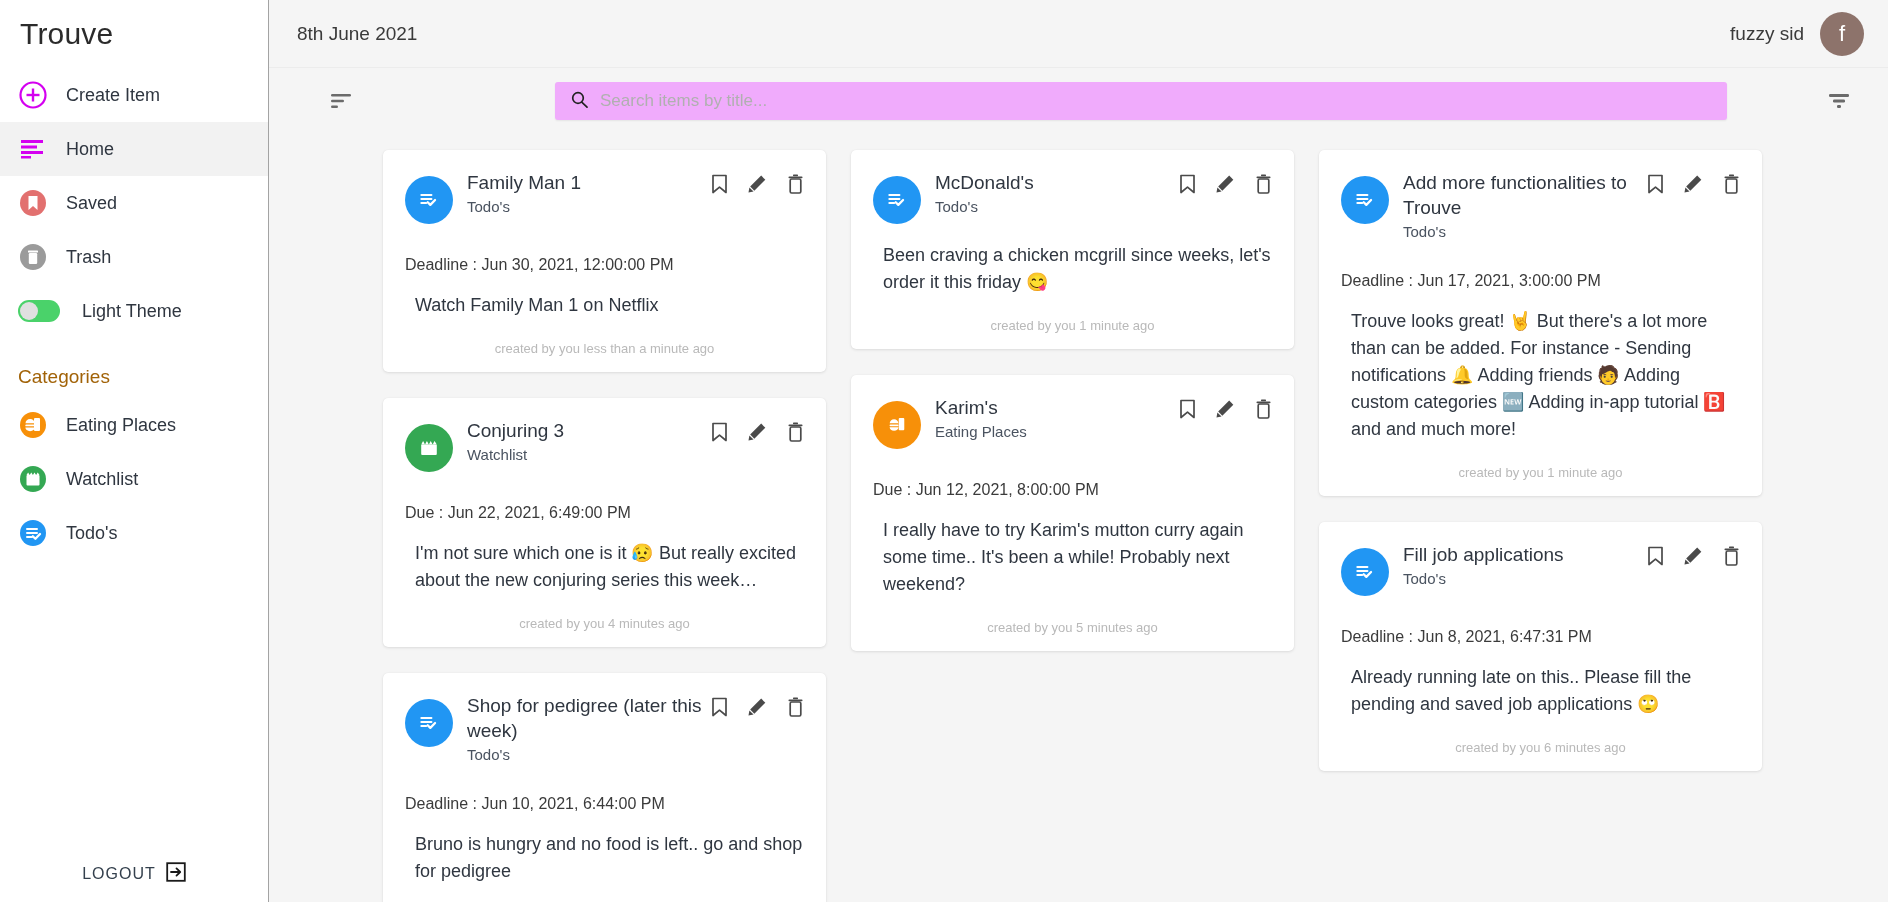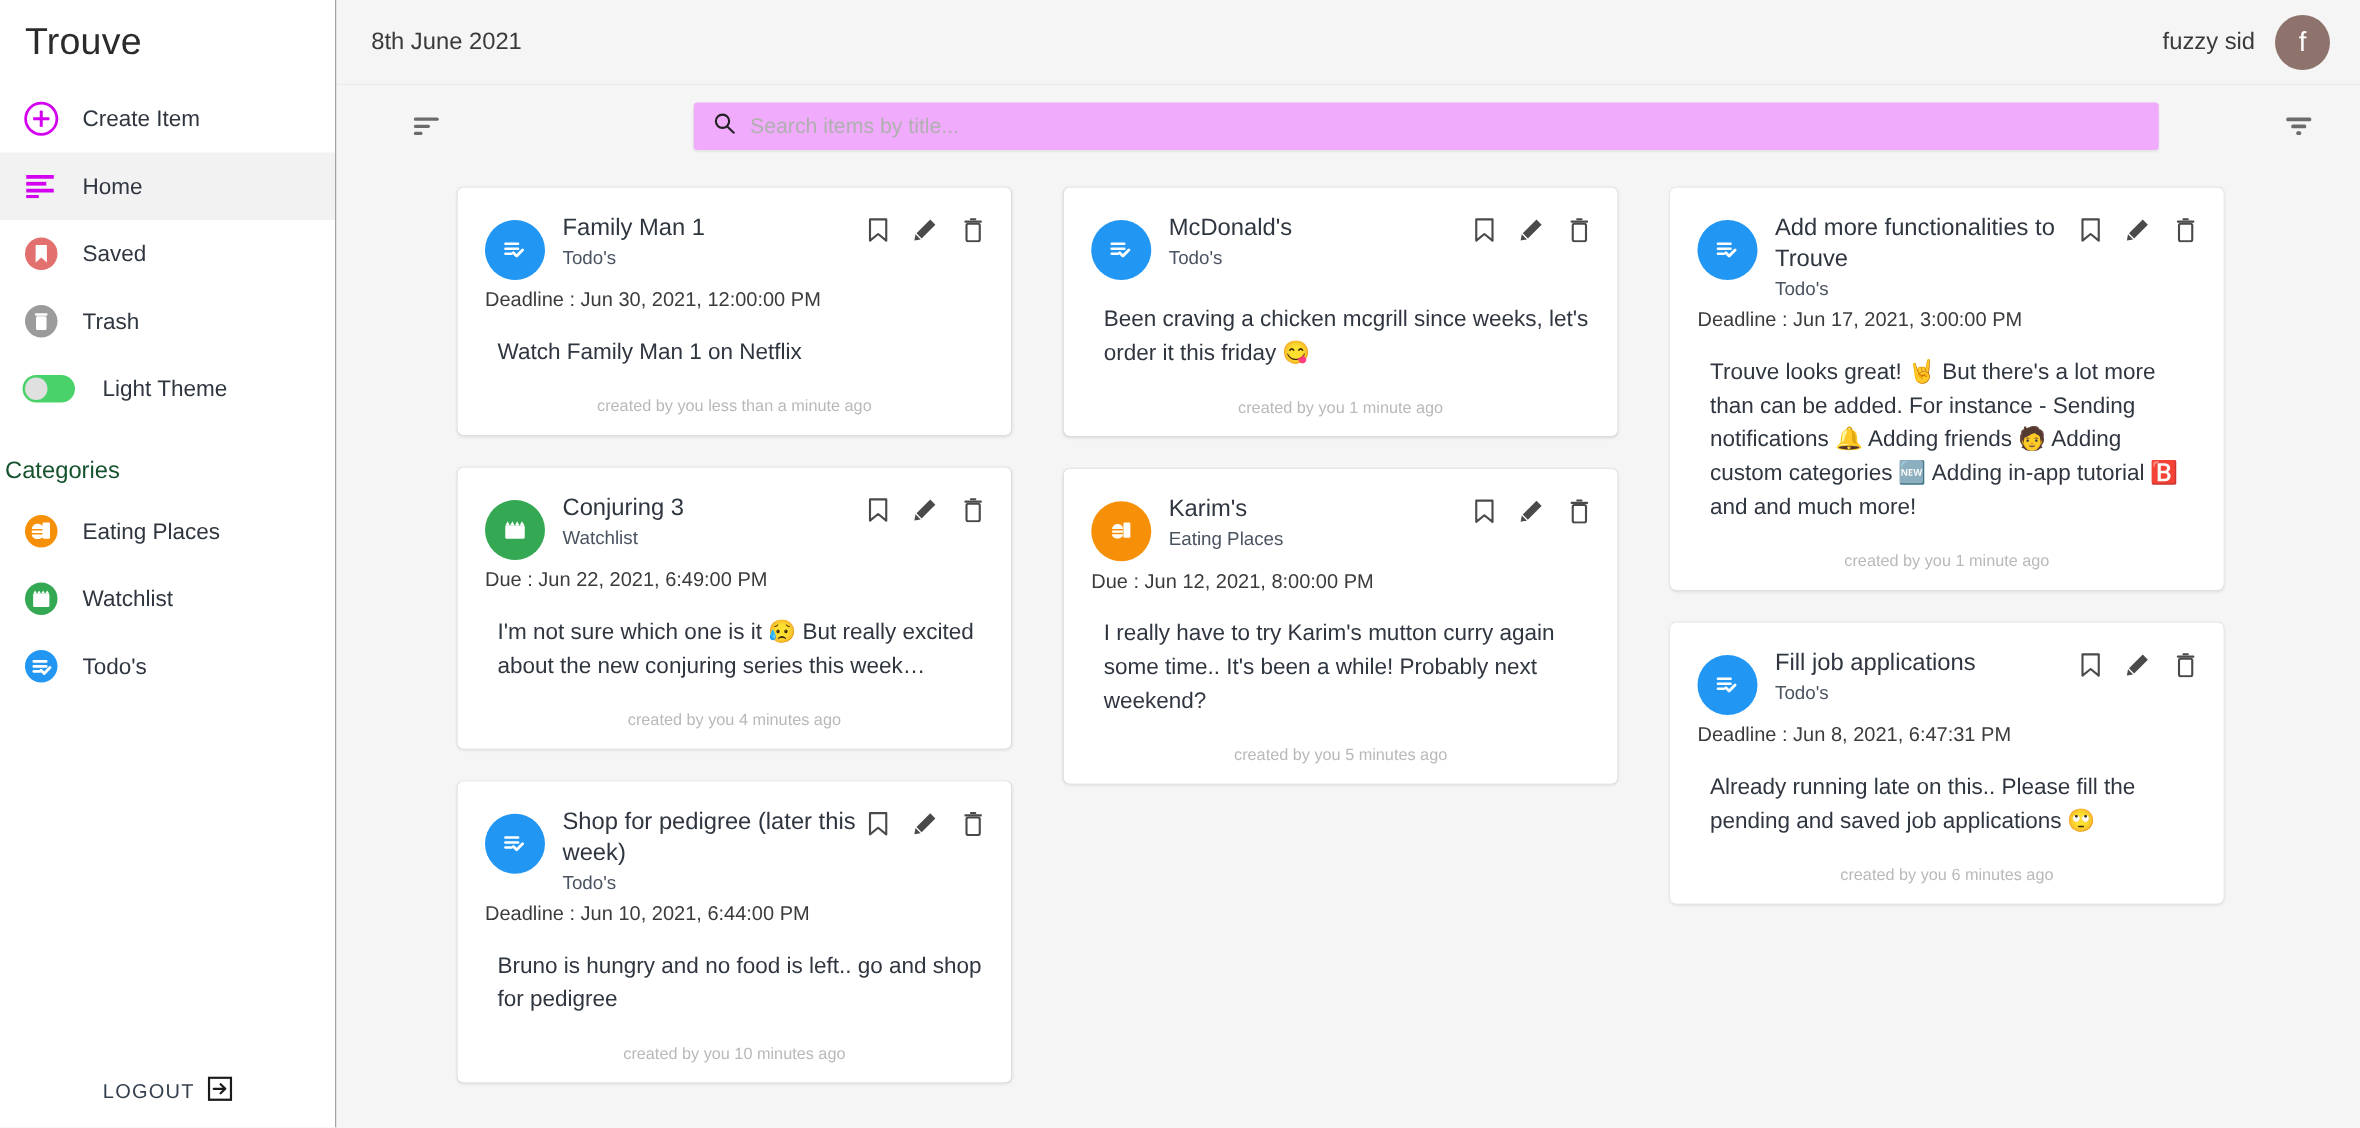--- a/index.html
+++ b/index.html
@@ -44,22 +44,22 @@
     width: 42px; height: 22px; border-radius: 11px;
     background: #4ad26a; position: relative; margin-right: 22px;
     margin-left: 4px; cursor: pointer;
   }
   .toggle .knob {
     position: absolute; left: 2px; top: 2px;
     width: 18px; height: 18px; border-radius: 50%;
     background: #e0e0e0;
   }
   .cat-title {
-    font-size: 19px; color: #14532d;
-    padding: 28px 0 10px 4px;
+    font-size: 19px; color: #a16207;
+    padding: 28px 0 10px 18px;
   }
   .logout {
     position: absolute; bottom: 16px; left: 0; right: 0;
     display: flex; align-items: center; justify-content: center;
     gap: 10px; cursor: pointer;
   }
   .logout-text { font-size: 16px; letter-spacing: 1px; color: #34404d; }
 
   
   .main { flex: 1; height: 902px; display: flex; flex-direction: column; background: #f5f5f5; }
@@ -105,21 +105,21 @@
   }
   .search-input::placeholder { color: #b0b0b0; }
   .filter-btn {
     width: 46px; height: 46px; margin-left: auto; margin-right: 4px;
     display:flex; align-items:center; justify-content:center; cursor:pointer;
   }
 
   
   .board {
     flex: 1; padding: 16px 12px 0 0;
-    display: flex; gap: 42px;
+    display: flex; gap: 25px;
     justify-content: flex-start;
     padding-left: 400px;
     overflow: hidden;
   }
   .board { padding-left: 0; justify-content: center; }
   .column { width: 443px; display: flex; flex-direction: column; gap: 26px; }
 
   .card {
     background: #ffffff;
     border-radius: 5px;
@@ -134,21 +134,21 @@
   }
   .badge-blue { background: #2196f3; }
   .badge-green { background: #34a853; }
   .badge-orange { background: #f79009; }
   .card-titles { flex: 1; padding-right: 8px; }
   .card-title { font-size: 19px; color: #2f3640; line-height: 25px; }
   .card-cat { font-size: 15px; color: #4a5360; margin-top: 3px; }
   .card-actions { display: flex; align-items: flex-start; gap: 20px; padding-top: 4px; }
   .act { cursor: pointer; display:flex; }
   .card-deadline {
-    font-size: 16px; color: #3b3b3b; margin-top: 8px;
+    font-size: 16px; color: #3b3b3b; margin-top: 32px;
   }
   .card-desc {
     font-size: 18px; color: #2f3640; line-height: 27px;
     margin: 18px 0 0 10px;
   }
   .card-foot {
     text-align: center; font-size: 13px; color: #b9b9b9;
     margin-top: 22px; padding-bottom: 6px;
   }
 </style>

